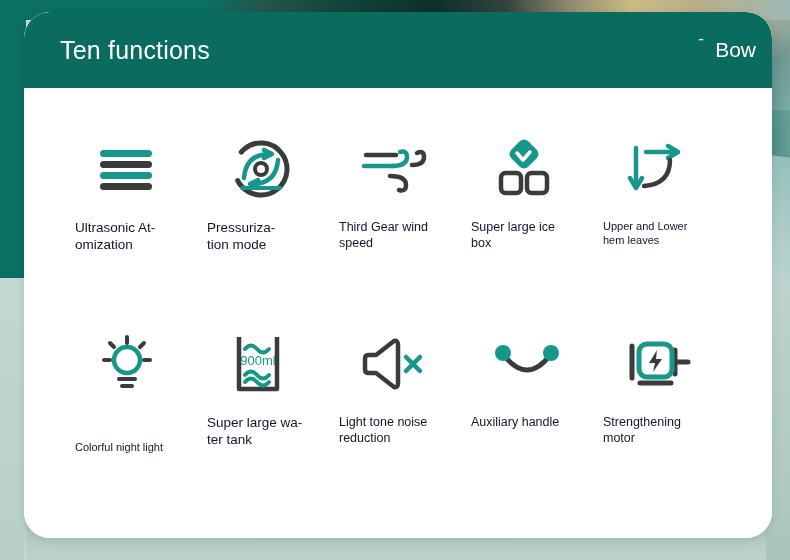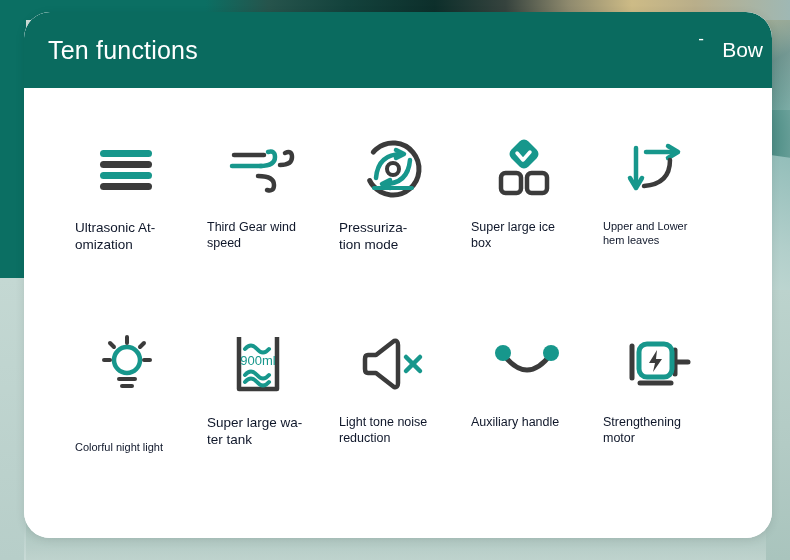--- a/index.html
+++ b/index.html
@@ -111,32 +111,32 @@
   .card-header {
     position: relative;
     height: 76px;
     background: #0a6b5f;
     border-radius: 26px 26px 0 0;
     display: flex;
     align-items: center;
   }
   .header-title {
     position: absolute;
-    left: 24px;
+    left: 36px;
     top: 50%;
     transform: translateY(-50%);
     color: #ffffff;
     font-size: 25px;
     font-weight: 400;
     letter-spacing: .2px;
     white-space: nowrap;
   }
   .header-right {
     position: absolute;
-    right: 9px;
+    right: 16px;
     top: 50%;
     transform: translateY(-50%);
     color: #ffffff;
     font-size: 21px;
     font-weight: 400;
     white-space: nowrap;
   }
   .header-mark {
     position: absolute;
     right: 68px;
@@ -222,46 +222,46 @@
               <rect x="2" y="27" width="52" height="7" rx="3.5" fill="#17978c"></rect>
               <rect x="2" y="38" width="52" height="7" rx="3.5" fill="#3b3b3b"></rect>
             </svg>
           </div>
           <div class="cell-label lg" style="white-space:pre-line;">Ultrasonic At-
 omization</div>
         </div>
 
         <div class="cell">
           <div class="icon-box">
-            <svg width="66" height="48" viewBox="0 0 66 48">
-              <line x1="4" y1="10" x2="34" y2="10" stroke="#3b3b3b" stroke-width="4.5" stroke-linecap="round"></line>
-              <line x1="2" y1="21" x2="32" y2="21" stroke="#17978c" stroke-width="4.5" stroke-linecap="round"></line>
-              <path d="M30 21 Q45 21 45 12 Q45 5 38 7" fill="none" stroke="#17978c" stroke-width="4.5" stroke-linecap="round"></path>
-              <path d="M28 31 Q44 31 44 40 Q44 47 37 45" fill="none" stroke="#3b3b3b" stroke-width="4.5" stroke-linecap="round"></path>
-              <path d="M50 20 Q62 20 62 12 Q62 5 55 8" fill="none" stroke="#3b3b3b" stroke-width="4.5" stroke-linecap="round"></path>
-            </svg>
-          </div>
-          <div class="cell-label md" style="white-space:pre-line;">Third Gear wind
-speed</div>
-        </div>
-
-        <div class="cell">
-          <div class="icon-box">
             <svg width="62" height="62" viewBox="0 0 62 62">
               <path d="M31 5 A26 26 0 1 1 31 57 A26 26 0 1 1 31 5 Z" fill="none" stroke="#3b3b3b" stroke-width="5" stroke-linecap="round" stroke-dasharray="128 30" transform="rotate(-40 31 31)"></path>
               <path d="M14 40 Q16 16 40 16" fill="none" stroke="#17978c" stroke-width="4.5" stroke-linecap="round"></path>
               <path d="M34 12 L42 16 L34 20" fill="none" stroke="#17978c" stroke-width="4.5" stroke-linecap="round" stroke-linejoin="round"></path>
               <path d="M48 22 Q46 46 22 46" fill="none" stroke="#17978c" stroke-width="4.5" stroke-linecap="round"></path>
               <path d="M28 42 L20 46 L28 50" fill="none" stroke="#17978c" stroke-width="4.5" stroke-linecap="round" stroke-linejoin="round"></path>
               <line x1="12" y1="50" x2="50" y2="50" stroke="#17978c" stroke-width="4" stroke-linecap="round"></line>
               <circle cx="31" cy="31" r="6" fill="none" stroke="#3b3b3b" stroke-width="4"></circle>
             </svg>
           </div>
           <div class="cell-label lg" style="white-space:pre-line;">Pressuriza-
 tion mode</div>
+        </div>
+
+        <div class="cell">
+          <div class="icon-box">
+            <svg width="66" height="48" viewBox="0 0 66 48">
+              <line x1="4" y1="10" x2="34" y2="10" stroke="#3b3b3b" stroke-width="4.5" stroke-linecap="round"></line>
+              <line x1="2" y1="21" x2="32" y2="21" stroke="#17978c" stroke-width="4.5" stroke-linecap="round"></line>
+              <path d="M30 21 Q45 21 45 12 Q45 5 38 7" fill="none" stroke="#17978c" stroke-width="4.5" stroke-linecap="round"></path>
+              <path d="M28 31 Q44 31 44 40 Q44 47 37 45" fill="none" stroke="#3b3b3b" stroke-width="4.5" stroke-linecap="round"></path>
+              <path d="M50 20 Q62 20 62 12 Q62 5 55 8" fill="none" stroke="#3b3b3b" stroke-width="4.5" stroke-linecap="round"></path>
+            </svg>
+          </div>
+          <div class="cell-label md" style="white-space:pre-line;">Third Gear wind
+speed</div>
         </div>
 
         <div class="cell">
           <div class="icon-box">
             <svg width="58" height="58" viewBox="0 0 58 58">
               <rect x="18" y="2" width="24" height="24" rx="6" fill="#17978c" transform="rotate(45 30 14)"></rect>
               <path d="M23 13 L29 20 L36 12" fill="none" stroke="#ffffff" stroke-width="3.5" stroke-linecap="round" stroke-linejoin="round"></path>
               <rect x="7" y="33" width="20" height="20" rx="4.5" fill="none" stroke="#3b3b3b" stroke-width="4.5"></rect>
               <rect x="33" y="33" width="20" height="20" rx="4.5" fill="none" stroke="#3b3b3b" stroke-width="4.5"></rect>
             </svg>

